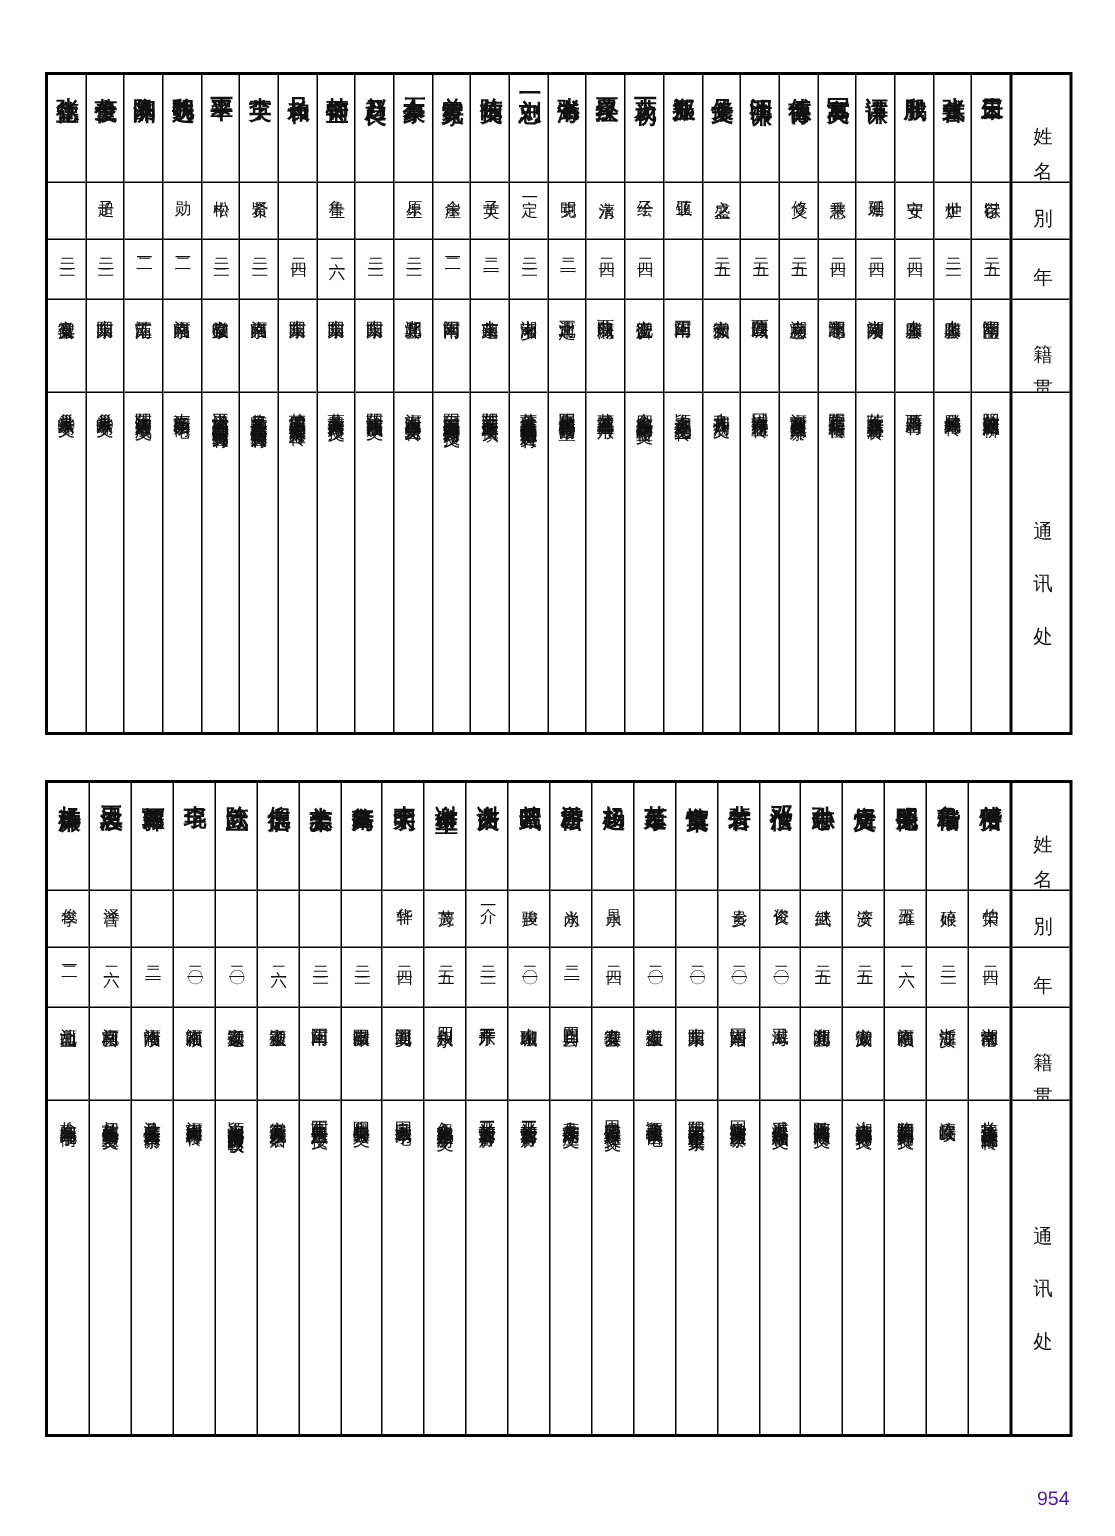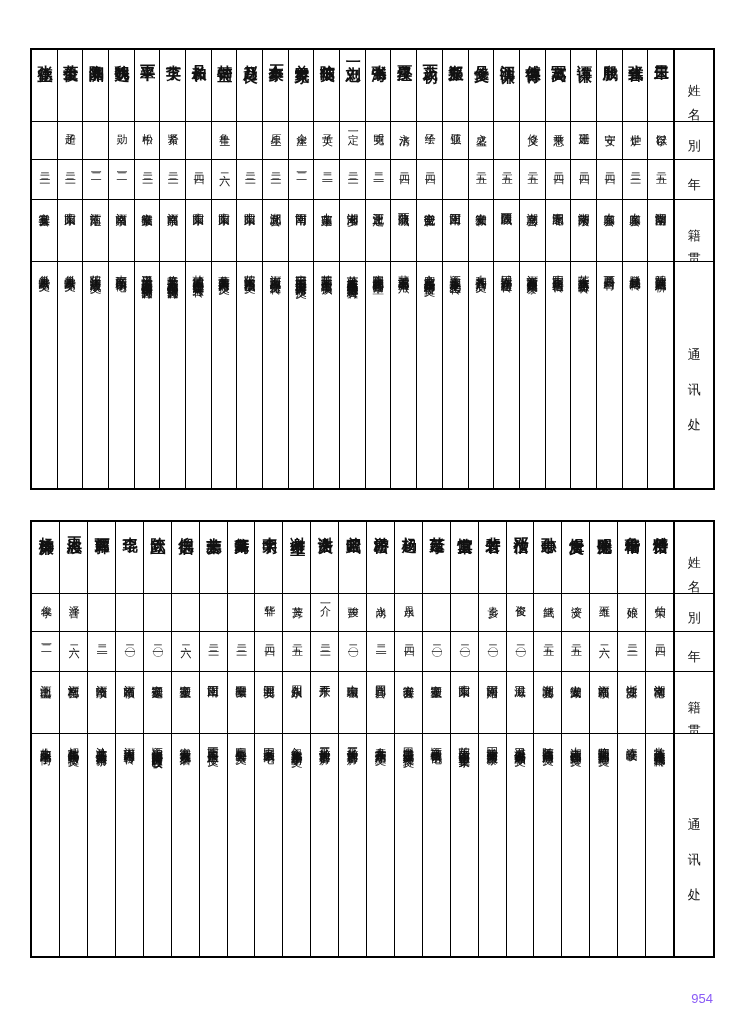--- a/index.html
+++ b/index.html
@@ -103,21 +103,21 @@
   }
   .header-col .c-addr .vtext { letter-spacing: 10px; }
   .header-col .c-addr { align-items: center; }
 
   .page-number {
     position: absolute;
     right: 30px;
     bottom: 18px;
     font-size: 13px;
     font-family: "Liberation Sans", sans-serif;
-    color: #8b5cf6;
+    color: #4c1d95;
   }
 </style>
 </head>
 <body>
 
 <div class="page">
 
   <div class="table-block" id="block-top">
       <div class="col header-col">
         <div class="cell c-name">

